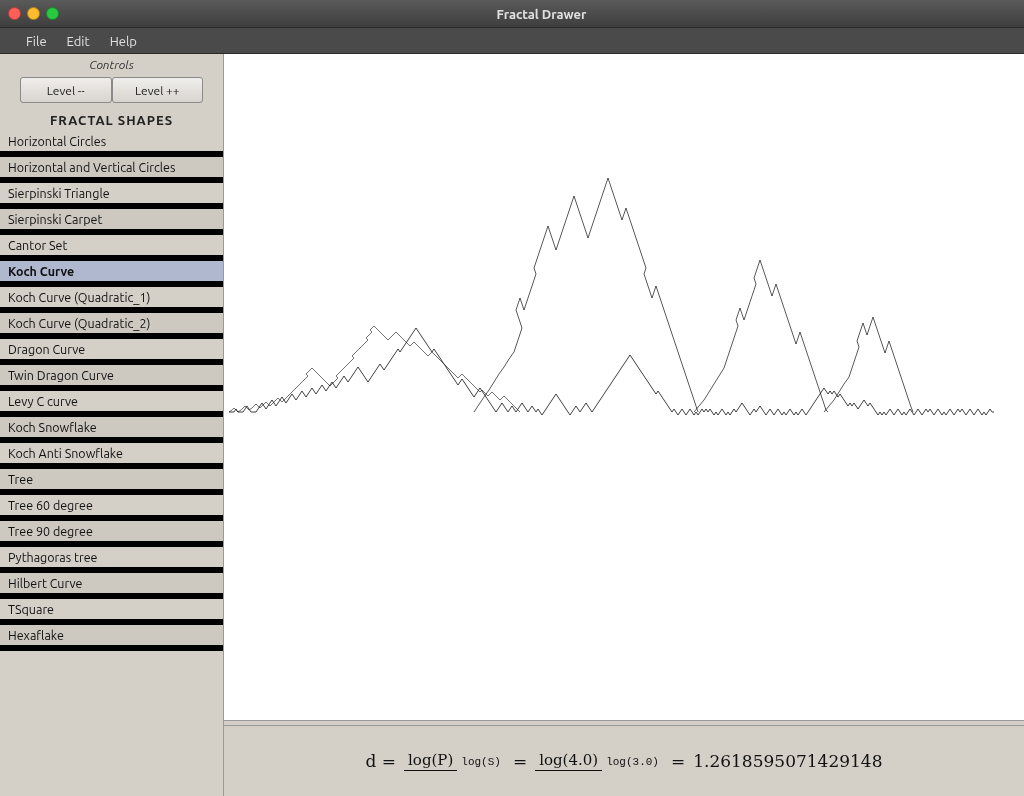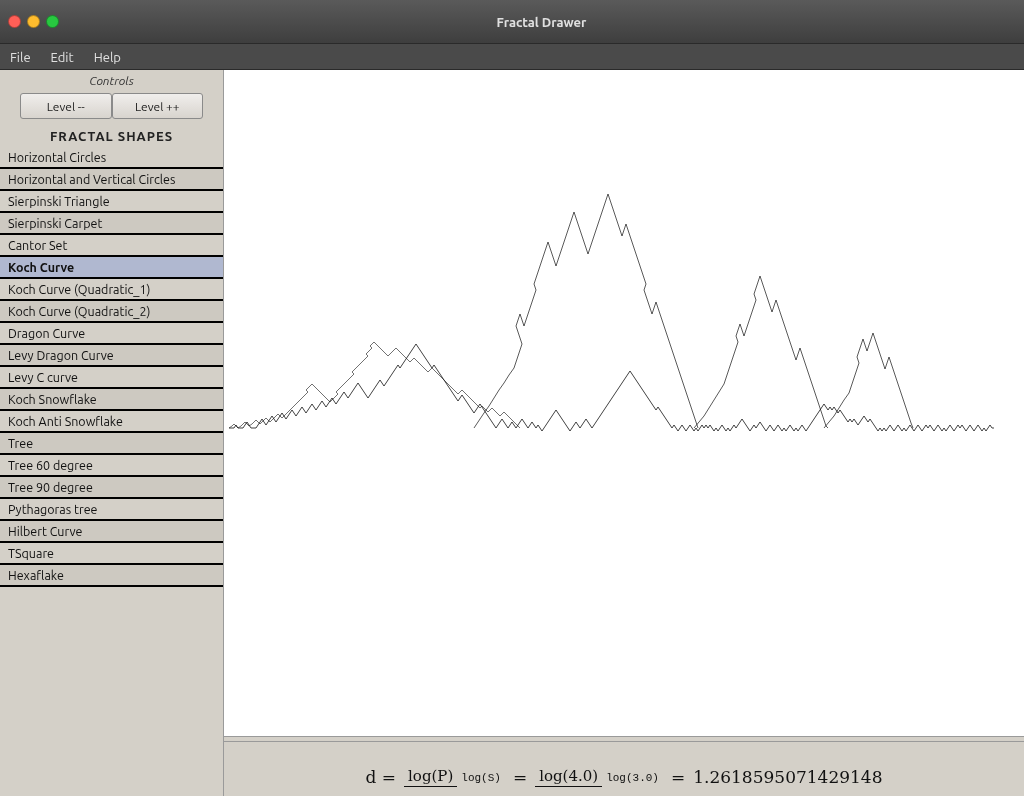--- a/index.html
+++ b/index.html
@@ -7,21 +7,21 @@
       width: 1024px;
       height: 796px;
       background: #3c3c3c;
       font-family: 'Ubuntu', 'DejaVu Sans', sans-serif;
       font-size: 13px;
       overflow: hidden;
     }
 
     
     #titlebar {
-      height: 44px;
+      height: 28px;
       background: linear-gradient(to bottom, #5a5a5a, #3e3e3e);
       display: flex;
       align-items: center;
       padding: 0 8px;
       gap: 8px;
       border-bottom: 1px solid #2a2a2a;
     }
     .traffic-lights {
       display: flex;
       gap: 6px;
@@ -43,21 +43,21 @@
       text-align: center;
       font-weight: bold;
     }
 
     
     #menubar {
       height: 26px;
       background: #4a4a4a;
       display: flex;
       align-items: center;
-      padding: 0 0;
+      padding: 0 16px;
       border-bottom: 1px solid #2a2a2a;
     }
     .menu-item {
       color: #e0e0e0;
       padding: 2px 10px;
       cursor: pointer;
       font-size: 13px;
     }
 
     
@@ -114,21 +114,21 @@
     }
     #shape-list {
       overflow-y: auto;
       flex: 1;
     }
     .shape-item {
       padding: 3px 8px;
       color: #111;
       font-size: 12.5px;
       cursor: pointer;
-      border-bottom: 2px solid #000000;
+      border-bottom: 6px solid #000000;
       background: #d4d0c8;
       user-select: none;
     }
     .shape-item.selected { background: #b0b8d0; font-weight: bold; }
     .shape-item:nth-child(even) { background: #cdc9c1; }
     .shape-item.selected { background: #b0b8d0 !important; }
 
     
     #canvas-area {
       flex: 1;
@@ -232,21 +232,21 @@
     <div id="shape-list">
     <div class="shape-item">Horizontal Circles</div>
         <div class="shape-item">Horizontal and Vertical Circles</div>
         <div class="shape-item">Sierpinski Triangle</div>
         <div class="shape-item">Sierpinski Carpet</div>
         <div class="shape-item">Cantor Set</div>
         <div class="shape-item selected">Koch Curve</div>
         <div class="shape-item">Koch Curve (Quadratic_1)</div>
         <div class="shape-item">Koch Curve (Quadratic_2)</div>
         <div class="shape-item">Dragon Curve</div>
-        <div class="shape-item">Levy Dragon Curve</div>
+        <div class="shape-item">Twin Dragon Curve</div>
         <div class="shape-item">Levy C curve</div>
         <div class="shape-item">Koch Snowflake</div>
         <div class="shape-item">Koch Anti Snowflake</div>
         <div class="shape-item">Tree</div>
         <div class="shape-item">Tree 60 degree</div>
         <div class="shape-item">Tree 90 degree</div>
         <div class="shape-item">Pythagoras tree</div>
         <div class="shape-item">Hilbert Curve</div>
         <div class="shape-item">TSquare</div>
         <div class="shape-item">Hexaflake</div>

